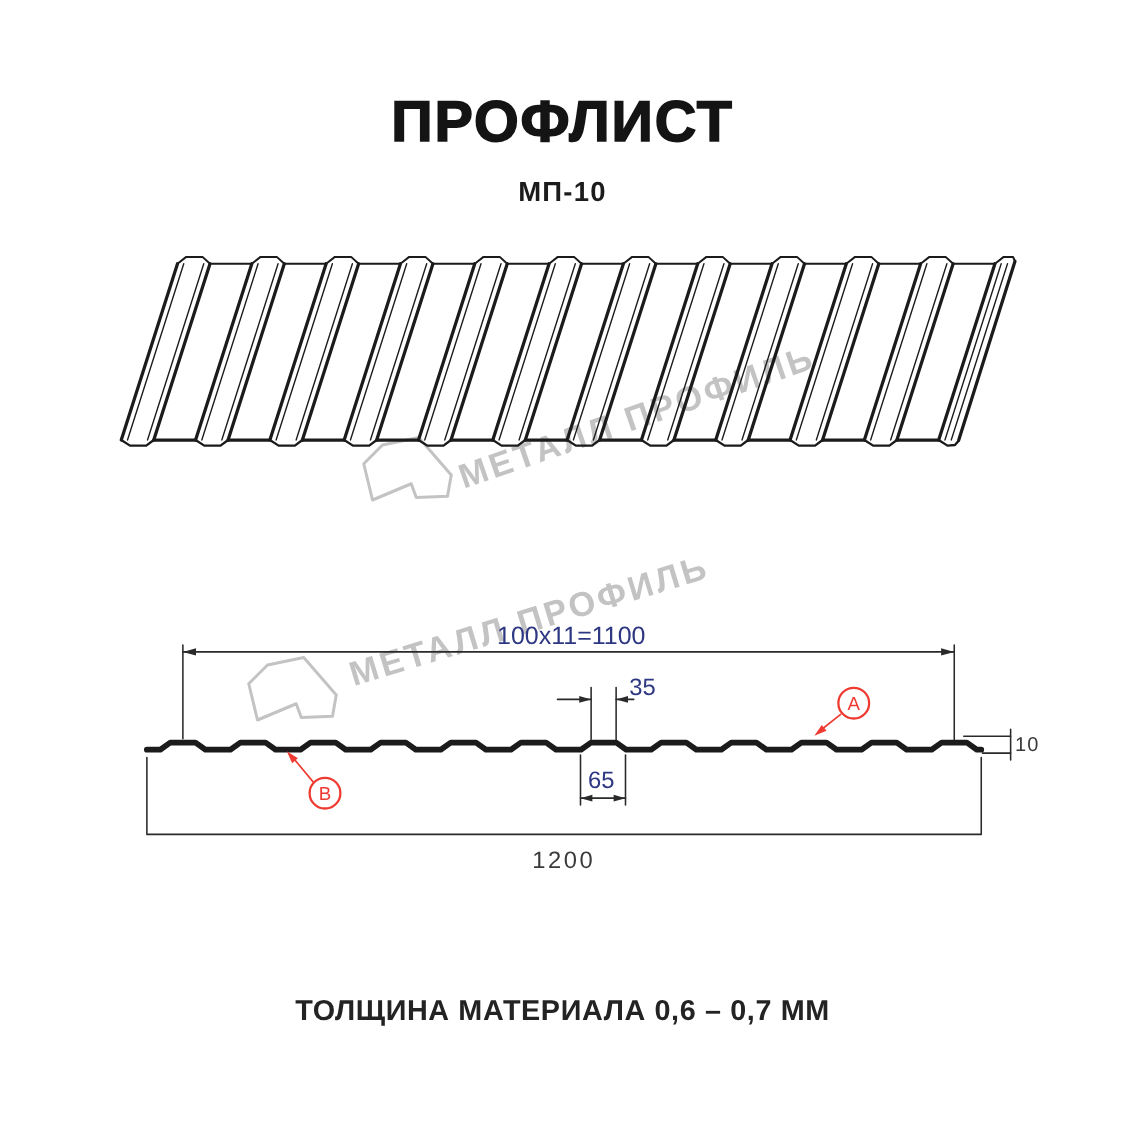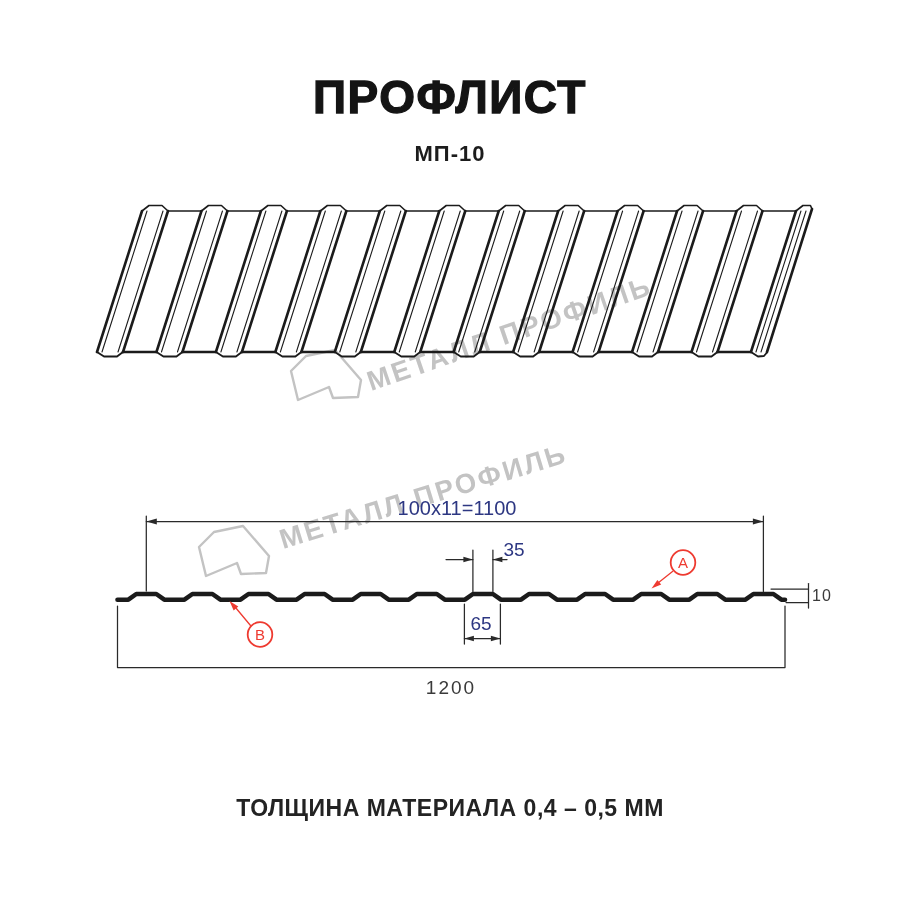--- a/index.html
+++ b/index.html
@@ -176,14 +176,14 @@
 
     <text class="t-dim" x="457" y="515" text-anchor="middle" style="fill: rgb(45, 55, 130);">100x11=1100</text>
     <text class="t-dim-sm" x="514" y="556" text-anchor="middle" style="fill: rgb(45, 55, 130);">35</text>
     <text class="t-dim-sm" x="481" y="630" text-anchor="middle" style="fill: rgb(45, 55, 130);">65</text>
     <text class="t-alt" x="451" y="694" text-anchor="middle" style="fill: rgb(58, 58, 58);">1200</text>
     <text class="t-alt-sm" x="812" y="601" style="fill: rgb(58, 58, 58);">10</text>
     <text class="t-red" x="683" y="568" text-anchor="middle" style="fill: rgb(238, 58, 48);">A</text>
     <text class="t-red" x="260" y="640" text-anchor="middle" style="fill: rgb(238, 58, 48);">B</text>
   </svg>
 
-  <div class="footer">ТОЛЩИНА МАТЕРИАЛА 0,4 – 0,5 ММ</div>
+  <div class="footer">ТОЛЩИНА МАТЕРИАЛА 0,6 – 0,7 ММ</div>
 </div>
 
 </body></html>

